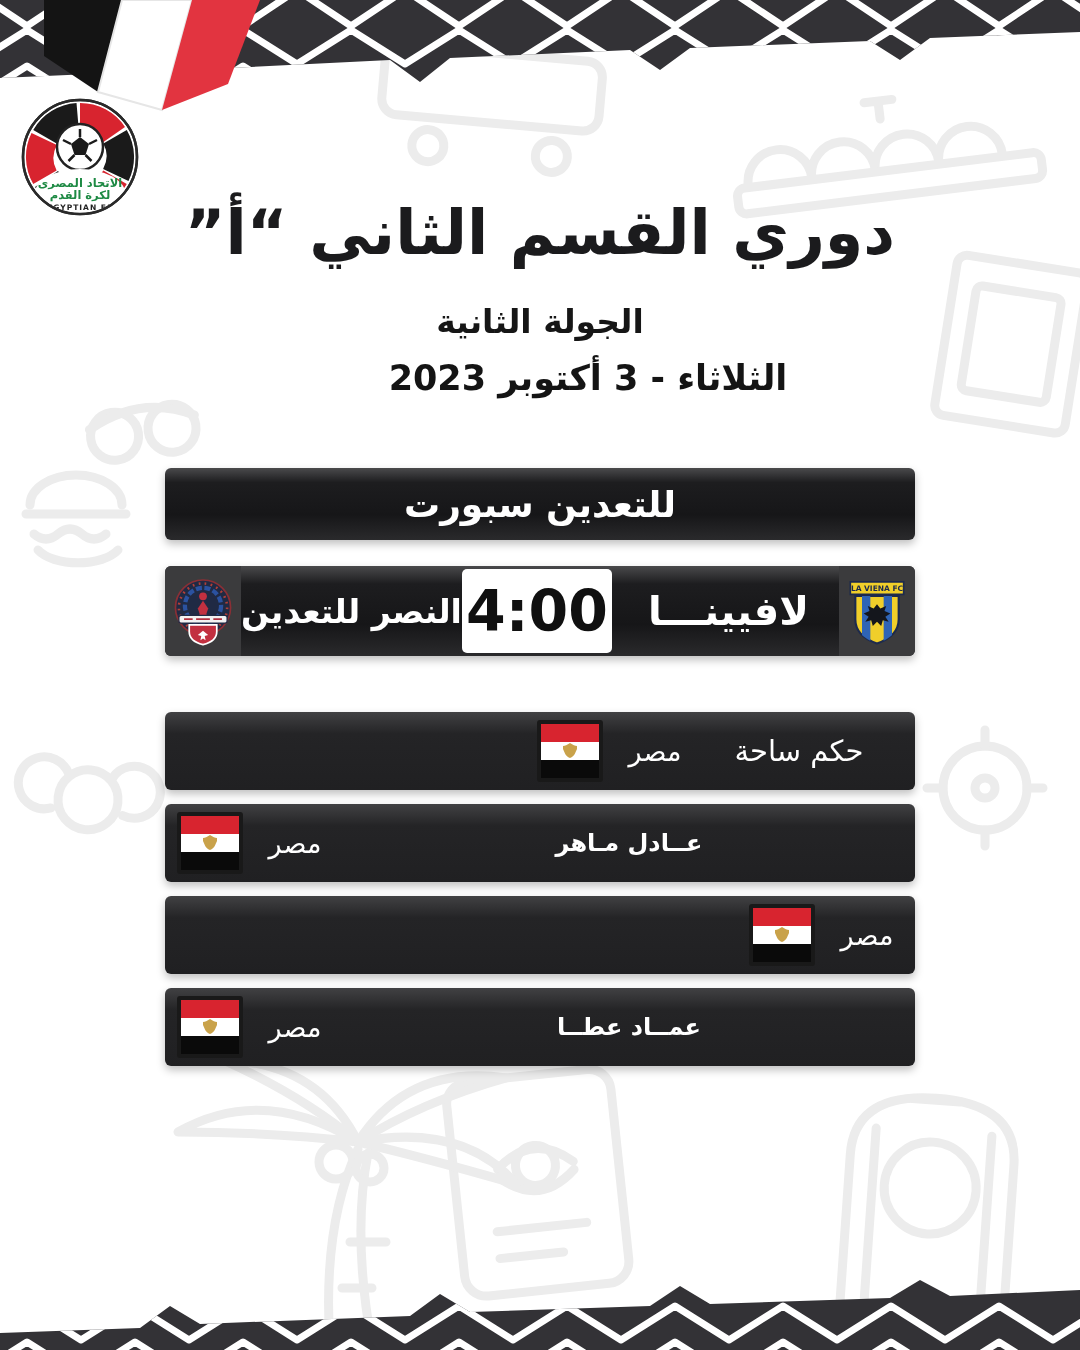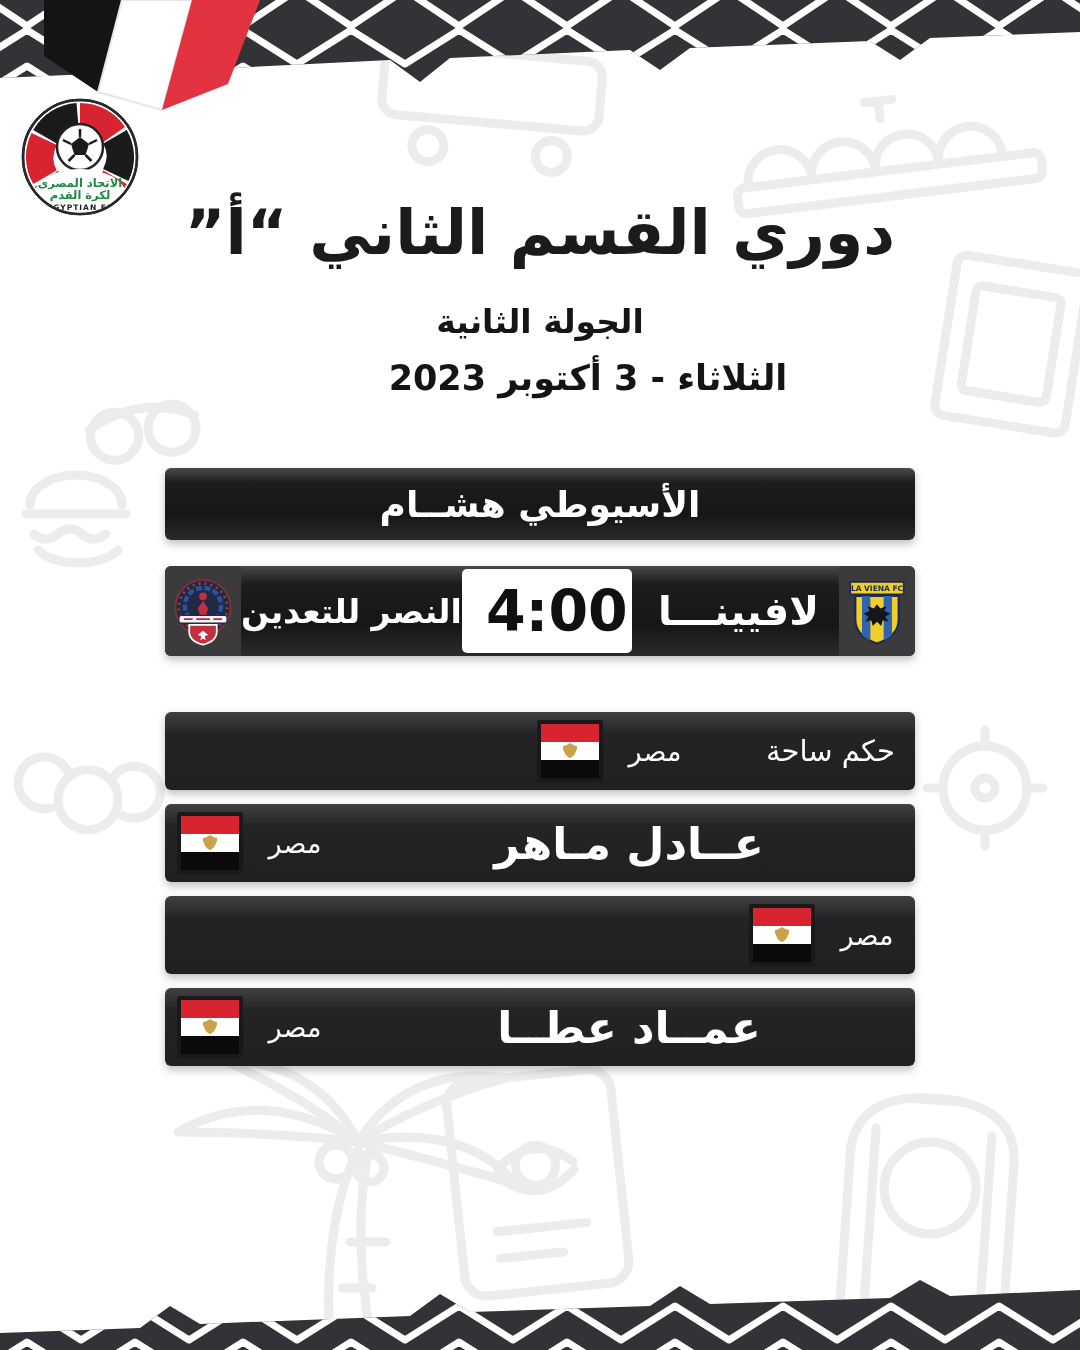--- a/index.html
+++ b/index.html
@@ -34,28 +34,28 @@
   .match-bar{top:566px;height:90px;display:flex;align-items:stretch;}
   .badge-box{width:76px;flex:none;background:#3b3b3d;display:flex;align-items:center;justify-content:center;}
   .badge-box.left{border-radius:6px 0 0 6px;}
   .badge-box.right{border-radius:0 6px 6px 0;}
   .team{flex:1;display:flex;align-items:center;justify-content:center;
         color:#fff;font-weight:bold;direction:rtl;white-space:nowrap;text-align:center;}
   .team.left-team{font-size:33px;}
   .team.right-team{font-size:40px;padding-left:6px;}
   .time-box{width:150px;flex:none;margin:3px 0;background:#fff;border-radius:5px;
             display:flex;align-items:center;justify-content:center;
-            color:#101010;font-size:57px;font-weight:bold;padding-left:20px;}
+            color:#101010;font-size:57px;font-weight:bold;}
   
   .official-row{
     height:78px;display:flex;align-items:center;direction:rtl;color:#fff;
     background:linear-gradient(180deg,#414143 0%,#242426 28%,#202022 100%);
   }
-  .official-row .role{width:192px;flex:none;padding-right:20px;font-size:29px;text-align:right;}
-  .official-row .name{flex:1;text-align:center;font-weight:bold;font-size:44px;white-space:nowrap;}
+  .official-row .role{width:192px;flex:none;padding-right:20px;font-size:29px;text-align:center;}
+  .official-row .name{flex:1;text-align:center;font-weight:bold;font-size:24px;white-space:nowrap;}
   .official-row.r1 .name{font-size:33px;}
   .official-row .country{width:96px;flex:none;text-align:center;font-size:27px;}
   .official-row .flag{width:66px;height:62px;flex:none;margin-left:12px;margin-right:4px;}
   .row1{top:712px;} .row2{top:804px;} .row3{top:896px;} .row4{top:988px;}
   
   .doodles{z-index:1;}
   .band{z-index:3;}
   .band-top{top:0;} .band-bottom{bottom:0;top:auto;}
   .ribbon{z-index:4;top:0;left:14px;}
   .efa-logo{position:absolute;top:94px;left:20px;width:120px;height:126px;z-index:5;}
@@ -170,21 +170,21 @@
       </g>
       <circle cx="60" cy="62" r="57" fill="none" stroke="#2a2a2a" stroke-width="2.5"></circle>
     </svg>
   </div>
 
   <h1 class="title">دوري القسم الثاني “أ”</h1>
   <div class="round">الجولة الثانية</div>
   <div class="date">الثلاثاء - 3 أكتوبر 2023</div>
 
   <div class="panel venue-bar">
-    <span>الأسيوطي هشــام</span>
+    <span>للتعدين سبورت</span>
   </div>
 
   <div class="panel match-bar">
     <div class="badge-box left">
       <svg width="62" height="76" viewBox="0 0 72 84">
         <circle cx="36" cy="38" r="32" fill="#202a44" stroke="#8a2f35" stroke-width="2"></circle>
         <circle cx="36" cy="38" r="28" fill="none" stroke="#b04038" stroke-width="3" stroke-dasharray="2,5"></circle>
         <circle cx="36" cy="36" r="21" fill="none" stroke="#2b52a0" stroke-width="5" stroke-dasharray="7,3"></circle>
         <circle cx="36" cy="25" r="4.5" fill="#c23040"></circle>
         <path d="M36,30 l-6,9 3,9 h6 l3,-9 z" fill="#c23040"></path>

